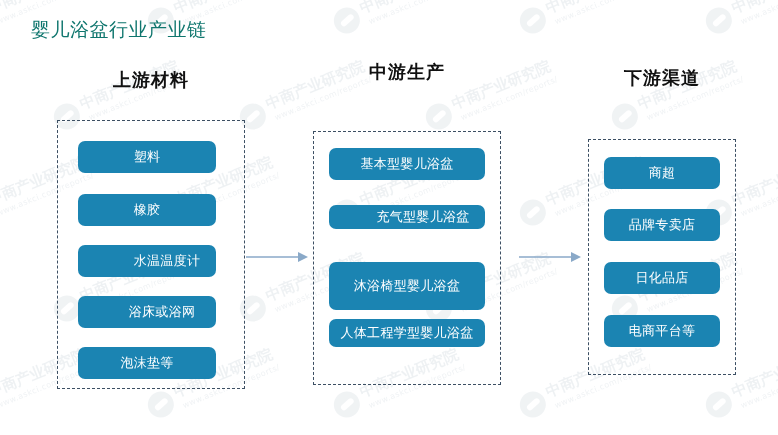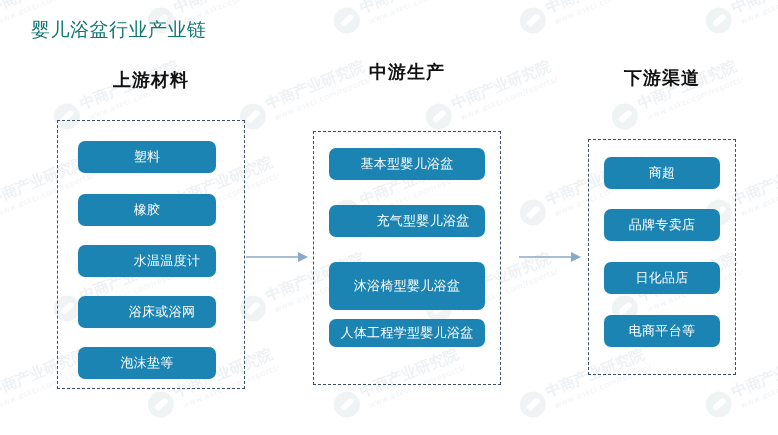--- a/index.html
+++ b/index.html
@@ -137,21 +137,21 @@
   .node.up { left: 78px; width: 138px; height: 32px; }
   #node-up-0 { top: 141px; }
   #node-up-1 { top: 194px; }
   #node-up-2 { top: 245px; padding-left: 40px; }
   #node-up-3 { top: 296px; padding-left: 30px; }
   #node-up-4 { top: 347px; }
 
   
   .node.mid { left: 329px; width: 156px; }
   #node-mid-0 { top: 148px; height: 32px; }
-  #node-mid-1 { top: 205px; height: 32px; padding-left: 32px; }
+  #node-mid-1 { top: 205px; height: 24px; padding-left: 32px; }
   #node-mid-2 { top: 262px; height: 48px; }
   #node-mid-3 { top: 319px; height: 28px; }
 
   
   .node.down { left: 604px; width: 116px; height: 32px; }
   #node-down-0 { top: 157px; }
   #node-down-1 { top: 209px; }
   #node-down-2 { top: 262px; }
   #node-down-3 { top: 315px; }
 

